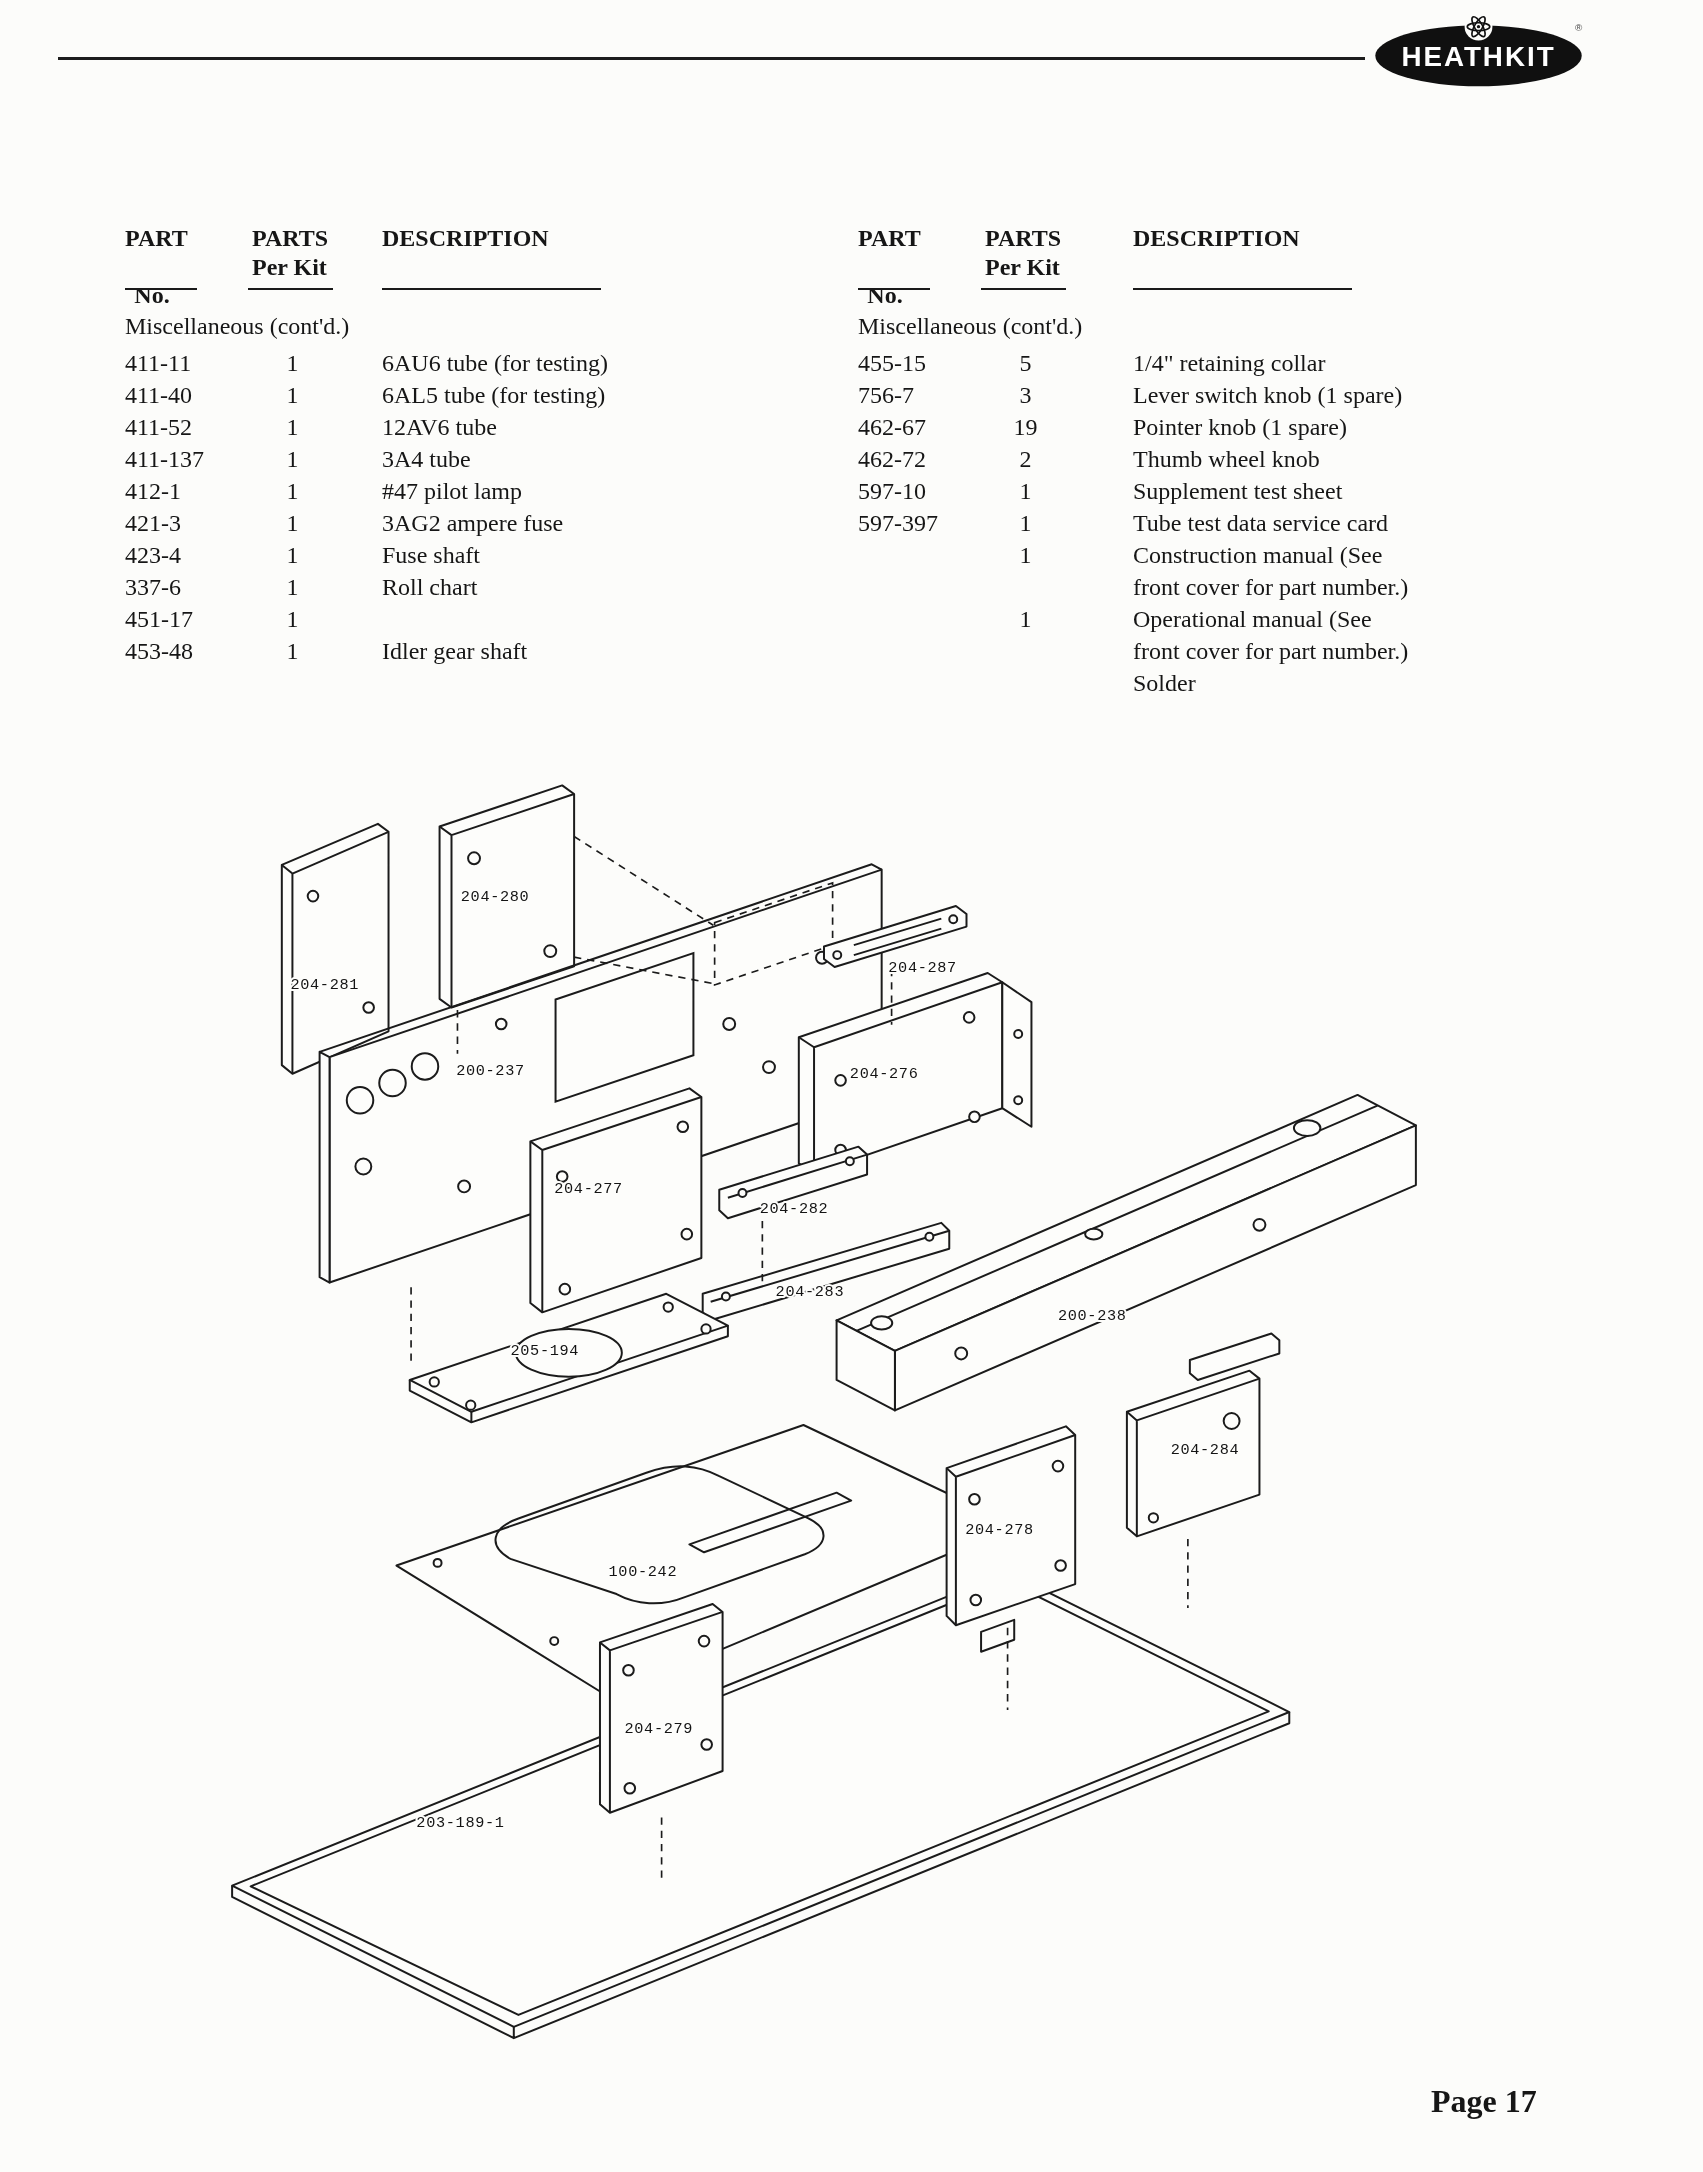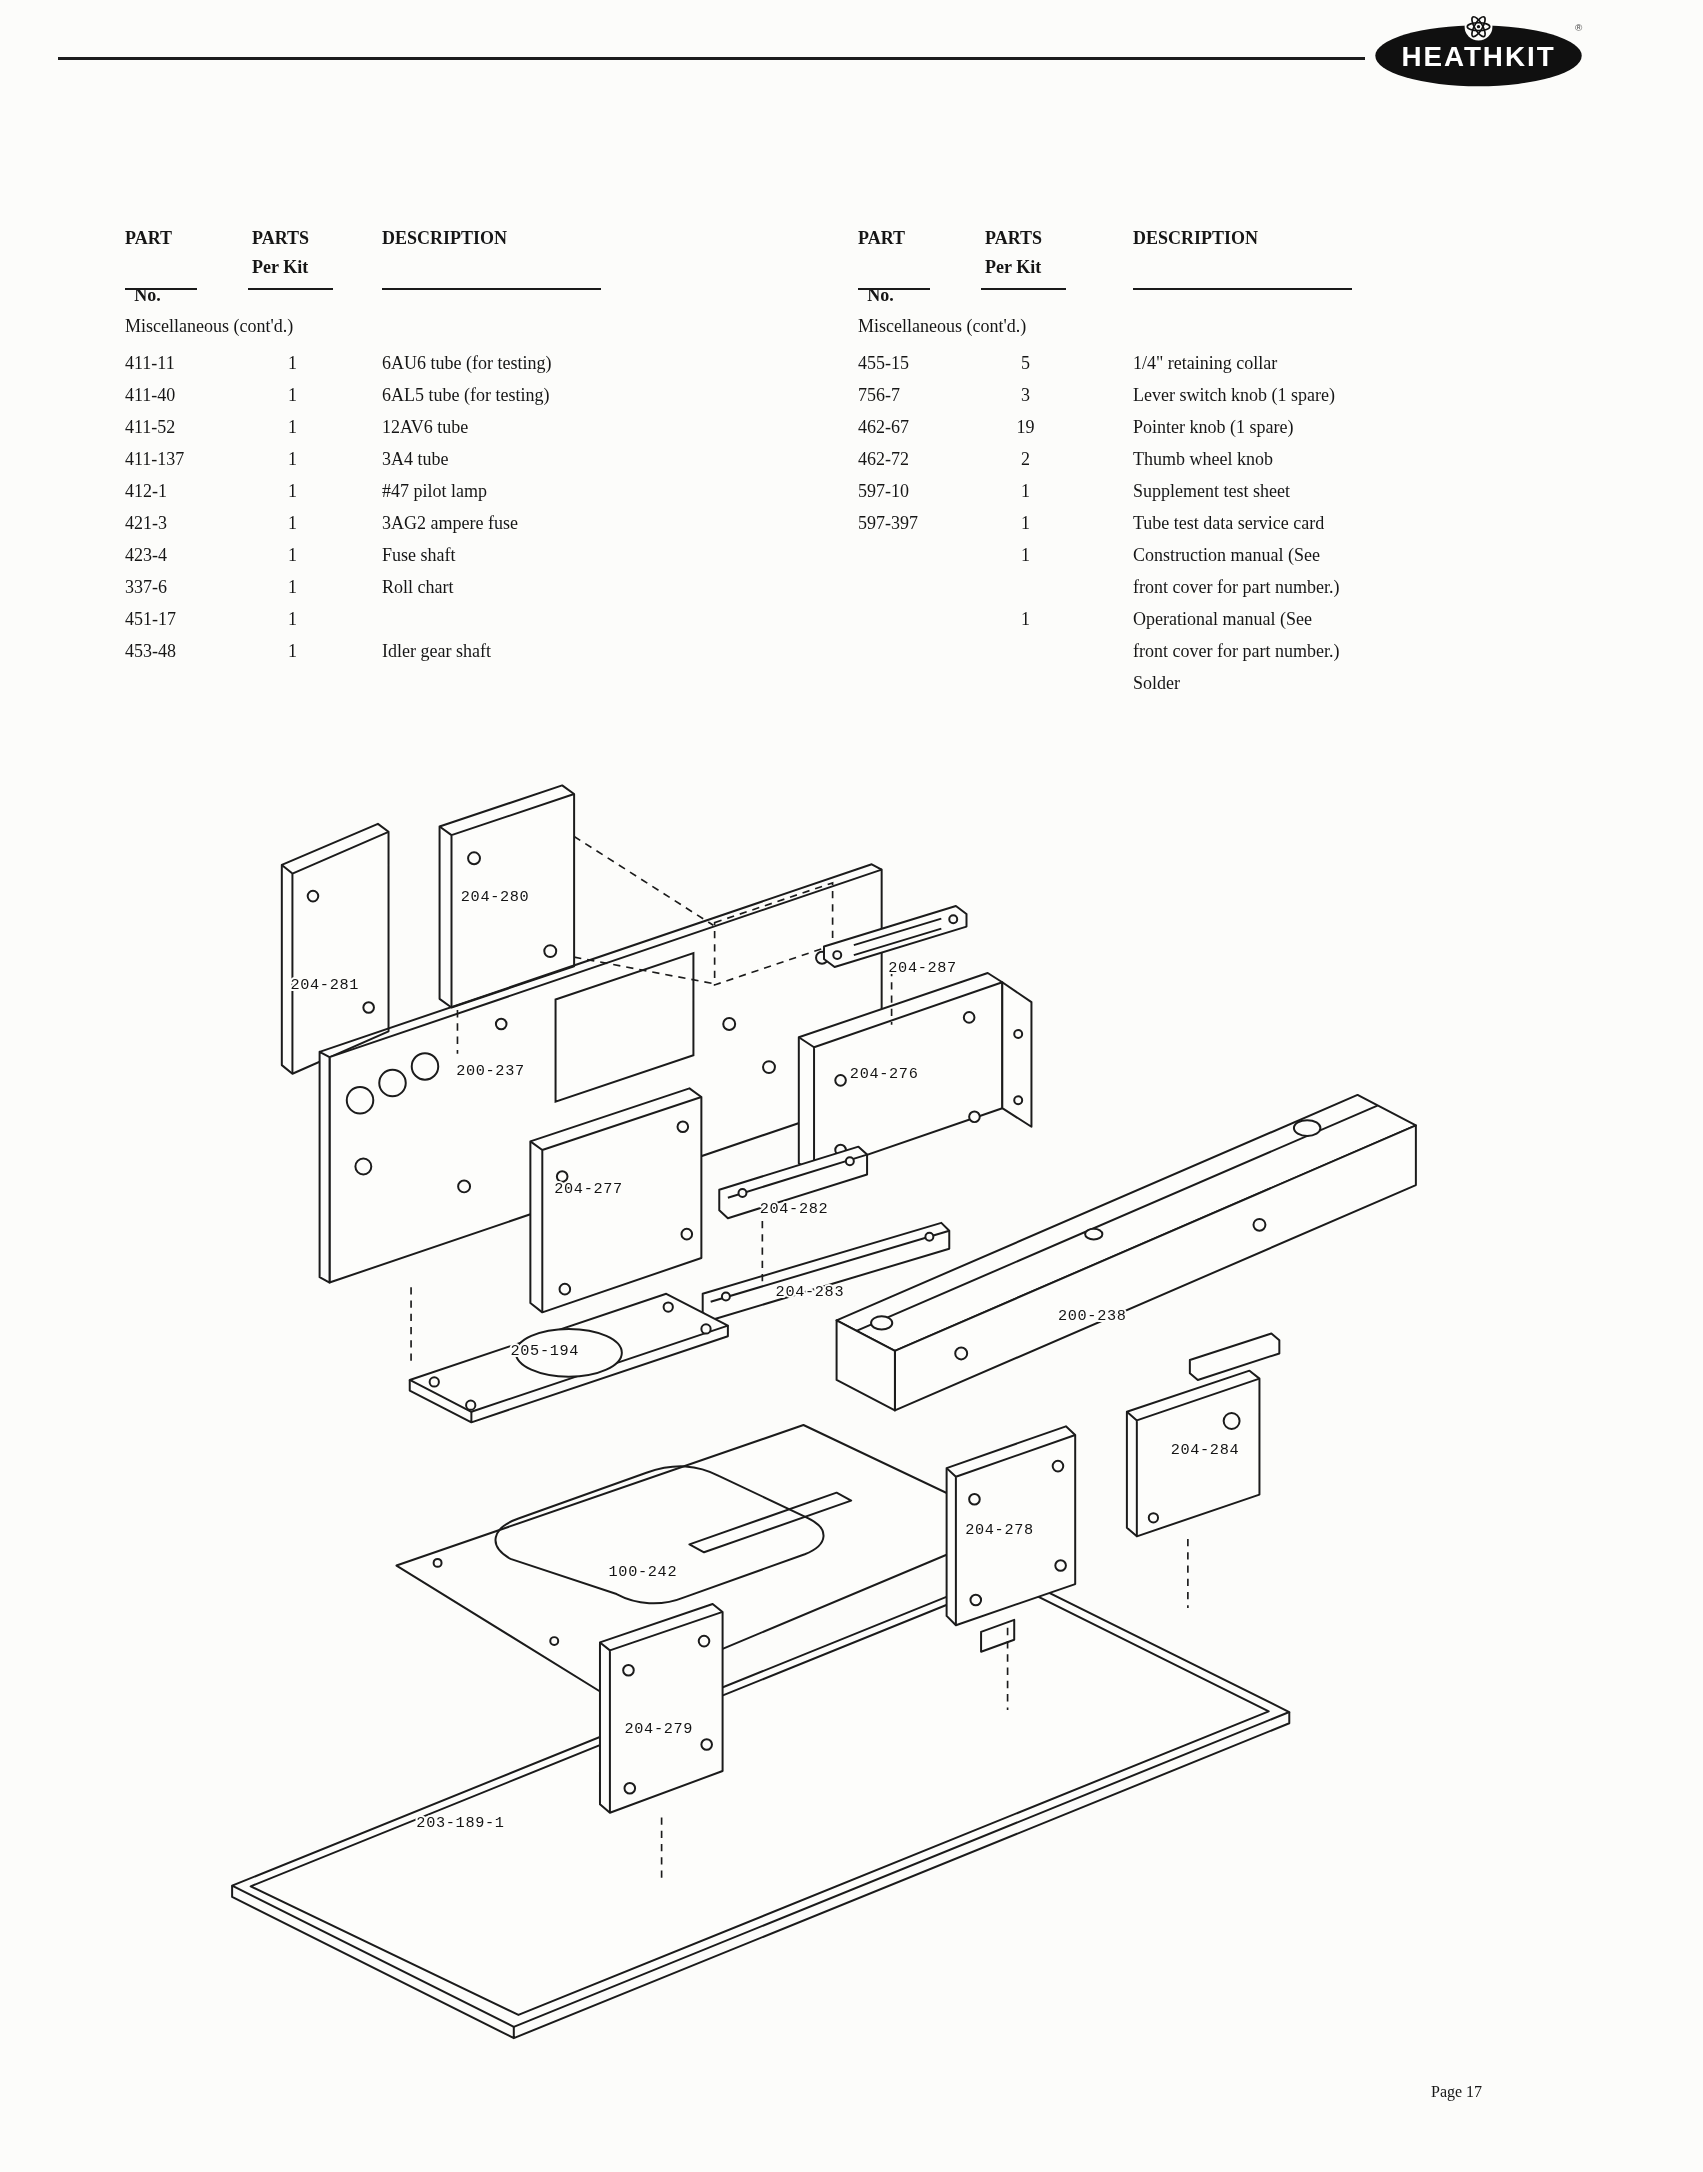--- a/index.html
+++ b/index.html
@@ -3,40 +3,40 @@
 <meta charset="utf-8">
 <style>
   html,body{margin:0;padding:0;background:#e8e6e0;}
   #page{position:relative;width:1703px;height:2172px;background:#fcfcfa;
         font-family:"Liberation Serif",serif;color:#161616;overflow:hidden;}
 
   .rule{position:absolute;left:58px;top:57px;width:1307px;height:2.7px;background:#1d1d1d;}
 
   .logo{position:absolute;left:1374px;top:12px;width:213px;height:77px;}
 
-  .ptable{position:absolute;font-size:18px;line-height:32px;}
+  .ptable{position:absolute;font-size:24px;line-height:32px;}
   #left-table{left:125px;top:224px;width:703px;}
   #right-table{left:858px;top:224px;width:802px;}
 
   .theader,.trow{display:grid;grid-template-columns:123px 89px 1fr;}
   .theader{font-weight:bold;line-height:29px;}
   .hcell{position:relative;height:66px;}
   .hcell .ind{padding-left:9.3px;margin-top:28px;}
   .hrule{position:absolute;bottom:0;left:0;height:0;border-bottom:2px solid #1a1a1a;}
   .r-part{width:72px;}
   .r-qty{width:85px;}
   .h-qty{padding-left:4px;}
   .c-qty{text-align:center;}
   #left-table .c-desc,#left-table .h-desc{padding-left:45px;}
   #right-table .c-desc,#right-table .h-desc{padding-left:63px;}
   #left-table .h-desc .hrule{left:45px;width:219px;}
   #right-table .h-desc .hrule{left:63px;width:219px;}
   .section{margin-top:20px;margin-bottom:5.3px;}
 
-  .pageno{position:absolute;left:1431px;top:2083px;font-size:16px;font-weight:normal;}
+  .pageno{position:absolute;left:1431px;top:2083px;font-size:32px;font-weight:bold;}
 
   #diagram{position:absolute;left:0;top:0;width:1703px;height:2172px;}
   .part{fill:#fdfdfb;stroke:#1b1b1b;stroke-width:3;stroke-linejoin:round;}
   .pline{fill:none;stroke:#1b1b1b;stroke-width:3;stroke-linejoin:round;}
   .hole{fill:#fdfdfb;stroke:#1b1b1b;stroke-width:3;}
   .dash{fill:none;stroke:#1b1b1b;stroke-width:2.5;stroke-dasharray:11 9;}
   .plabel{font-family:"Liberation Mono",monospace;font-size:23px;letter-spacing:1px;
           fill:#141414;stroke:#fdfdfb;stroke-width:6;paint-order:stroke;stroke-linejoin:round;}
   .logo-brand{font-family:"Liberation Sans",sans-serif;font-weight:bold;font-size:42px;
               letter-spacing:3px;fill:#ffffff;}

